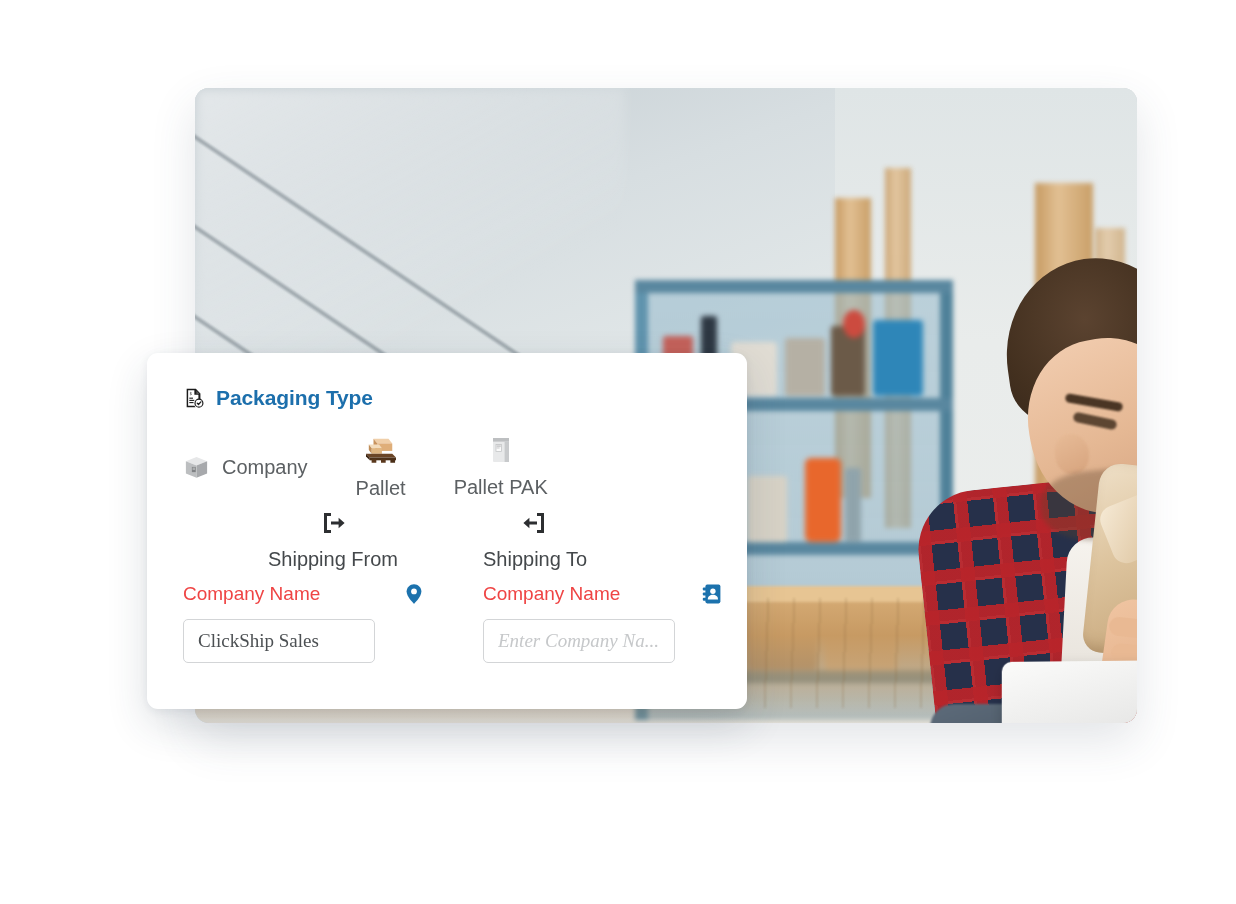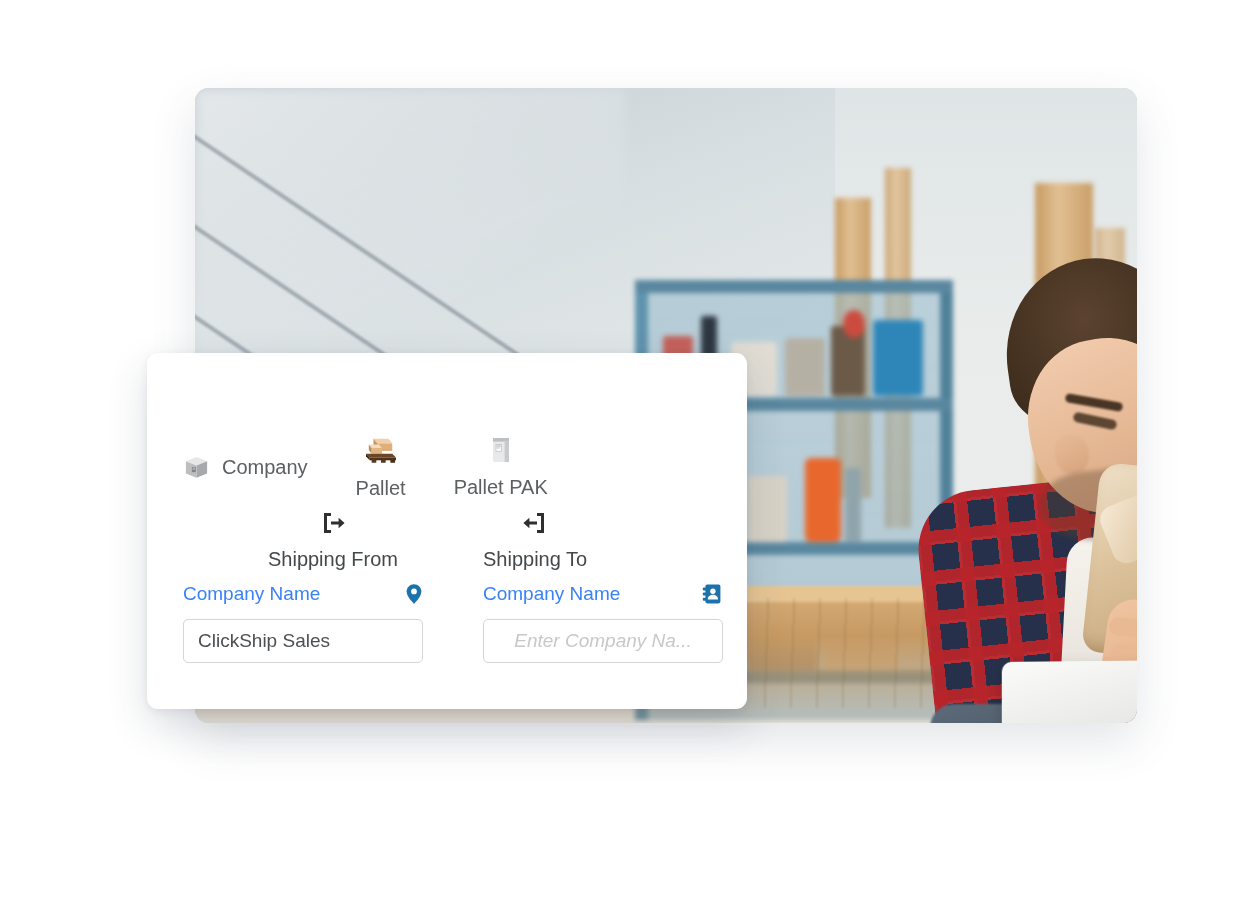--- a/index.html
+++ b/index.html
@@ -390,44 +390,43 @@
   }
   .field-head {
     display: flex;
     align-items: center;
     justify-content: space-between;
     height: 26px;
     margin-bottom: 12px;
   }
   .field-label {
     font-size: 19px;
-    color: #3b82f6;
+    color: #ef4444;
     white-space: nowrap;
   }
   .field-input {
     box-sizing: border-box;
-    width: 240px;
+    width: 192px;
     height: 44px;
     border: 1px solid #d3d5d7;
     border-radius: 5px;
     padding: 0 14px;
-    font-family: Liberation Sans, sans-serif;
+    font-family: Liberation Serif, serif;
     font-size: 19px;
     color: #4c5053;
     background: #fff;
     outline: none;
   }
   .field-input::placeholder {
     color: #c6c8ca;
     font-style: italic;
   }
   .field-input.placeholder-style {
     font-style: italic;
     color: #3b82f6;
-    text-align: center;
   }
 
   .icon { display: inline-flex; align-items: center; justify-content: center; }
 </style>
 </head>
 <body>
 
 <div class="stage">
 
   <div class="photo-panel">
@@ -493,20 +492,36 @@
       </div>
 
       <div class="chair"></div>
       <div class="laptop-lid"></div>
 
     </div>
   </div>
 
   <div class="form-card">
 
+    <div class="card-title-row">
+      <span class="icon">
+        <svg width="22" height="22" viewBox="0 0 24 24">
+          <path d="M4 2 h10 l5 5 v8.2 a6.6 6.6 0 0 0 -2.2 -1 V8.4 h-4.4 V3.6 H5.6 v16.8 h7.0
+                   a6.6 6.6 0 0 0 1.0 1.6 H4 Z" fill="#1b1b1b"></path>
+          <path d="M14.6 3.9 l3.6 3.6 h-3.6 Z" fill="#555"></path>
+          <rect x="6.9" y="11.6" width="4.0" height="1.2" fill="#1b1b1b"></rect>
+          <rect x="6.9" y="14.0" width="5.4" height="1.2" fill="#1b1b1b"></rect>
+          <rect x="6.9" y="16.4" width="4.6" height="1.2" fill="#1b1b1b"></rect>
+          <text x="7.0" y="8.3" font-size="4.6" font-family="DejaVu Sans, sans-serif" fill="#1b1b1b">$</text>
+          <circle cx="17.4" cy="17.6" r="4.3" fill="#fff" stroke="#1b1b1b" stroke-width="1.3"></circle>
+          <path d="M15.5 17.6 l1.4 1.5 l2.6 -2.9" fill="none" stroke="#1b1b1b" stroke-width="1.4" stroke-linecap="round" stroke-linejoin="round"></path>
+        </svg>
+      </span>
+      <span class="card-title">Packaging Type</span>
+    </div>
 
     <div class="pkg-row">
 
       <div class="pkg-opt">
         <span class="icon">
           <svg width="27" height="27" viewBox="0 0 28 28">
             <path d="M14 3 L25 7.4 L14 11.8 L3 7.4 Z" fill="#e6e7e8"></path>
             <path d="M3 7.4 L14 11.8 L14 24.6 L3 20.2 Z" fill="#bcbec0"></path>
             <path d="M25 7.4 L14 11.8 L14 24.6 L25 20.2 Z" fill="#a7a9ac"></path>
             <rect x="9.2" y="13.4" width="4.0" height="5.4" fill="#808285"></rect>

